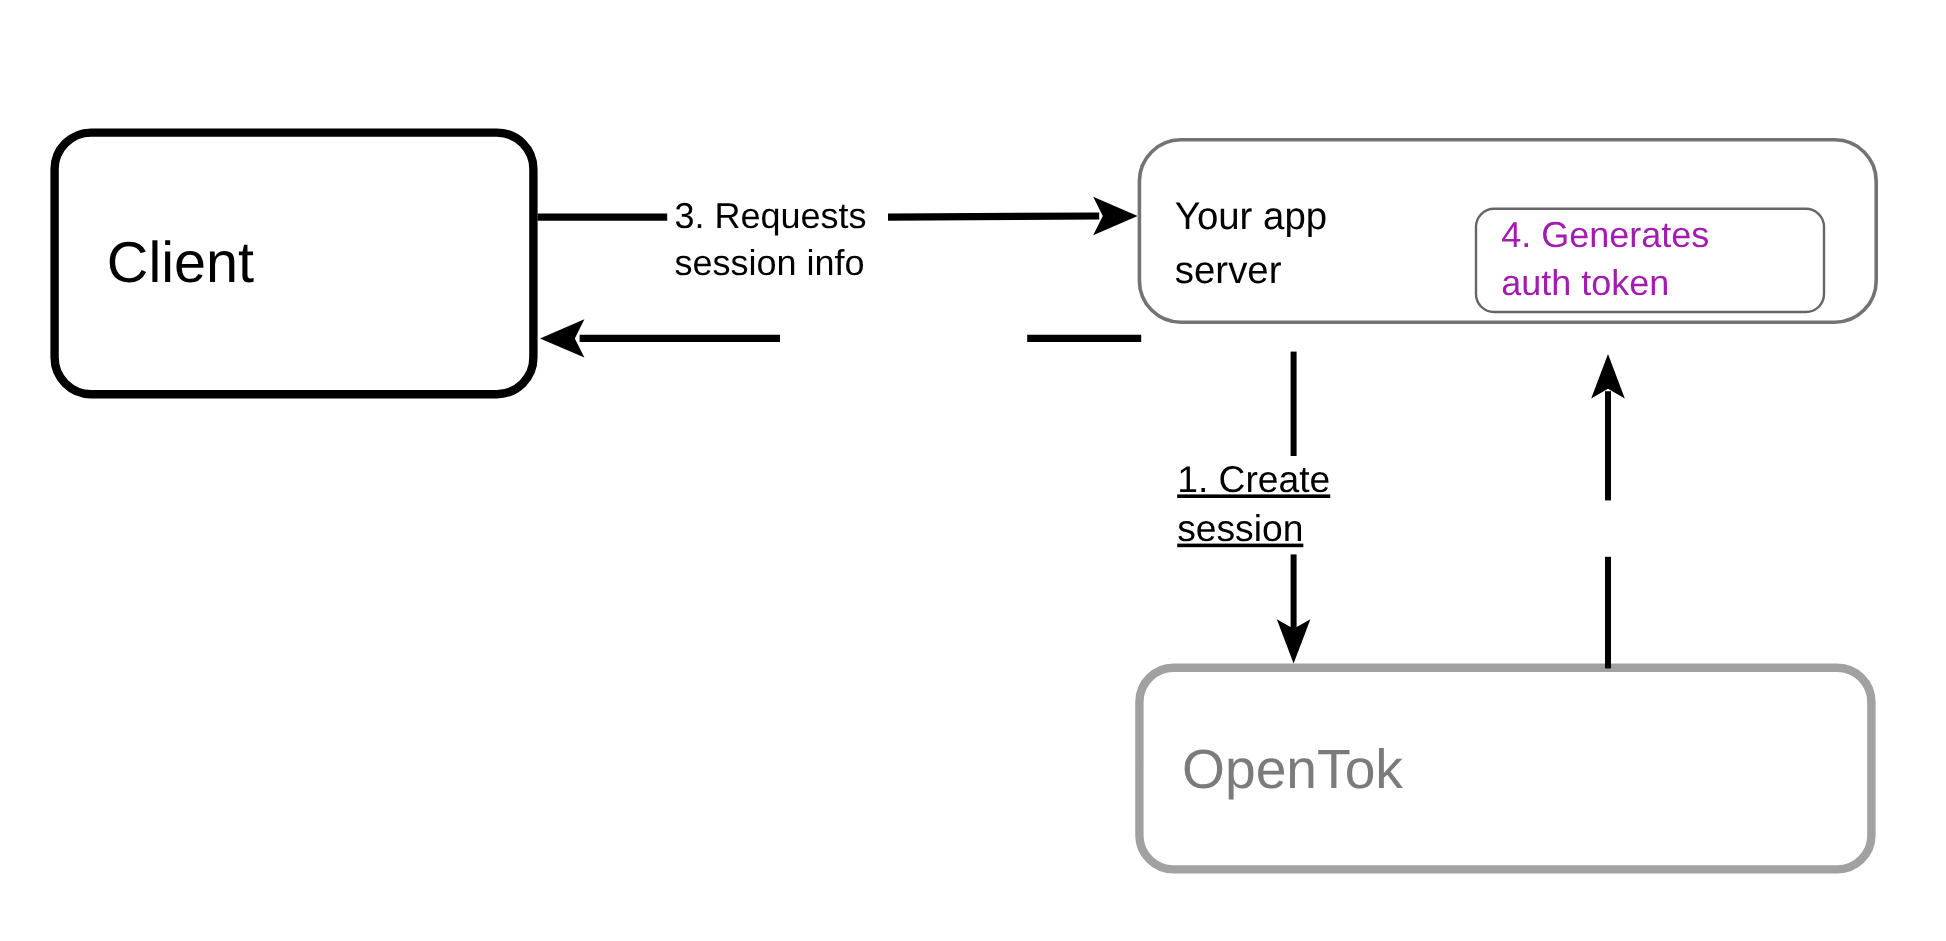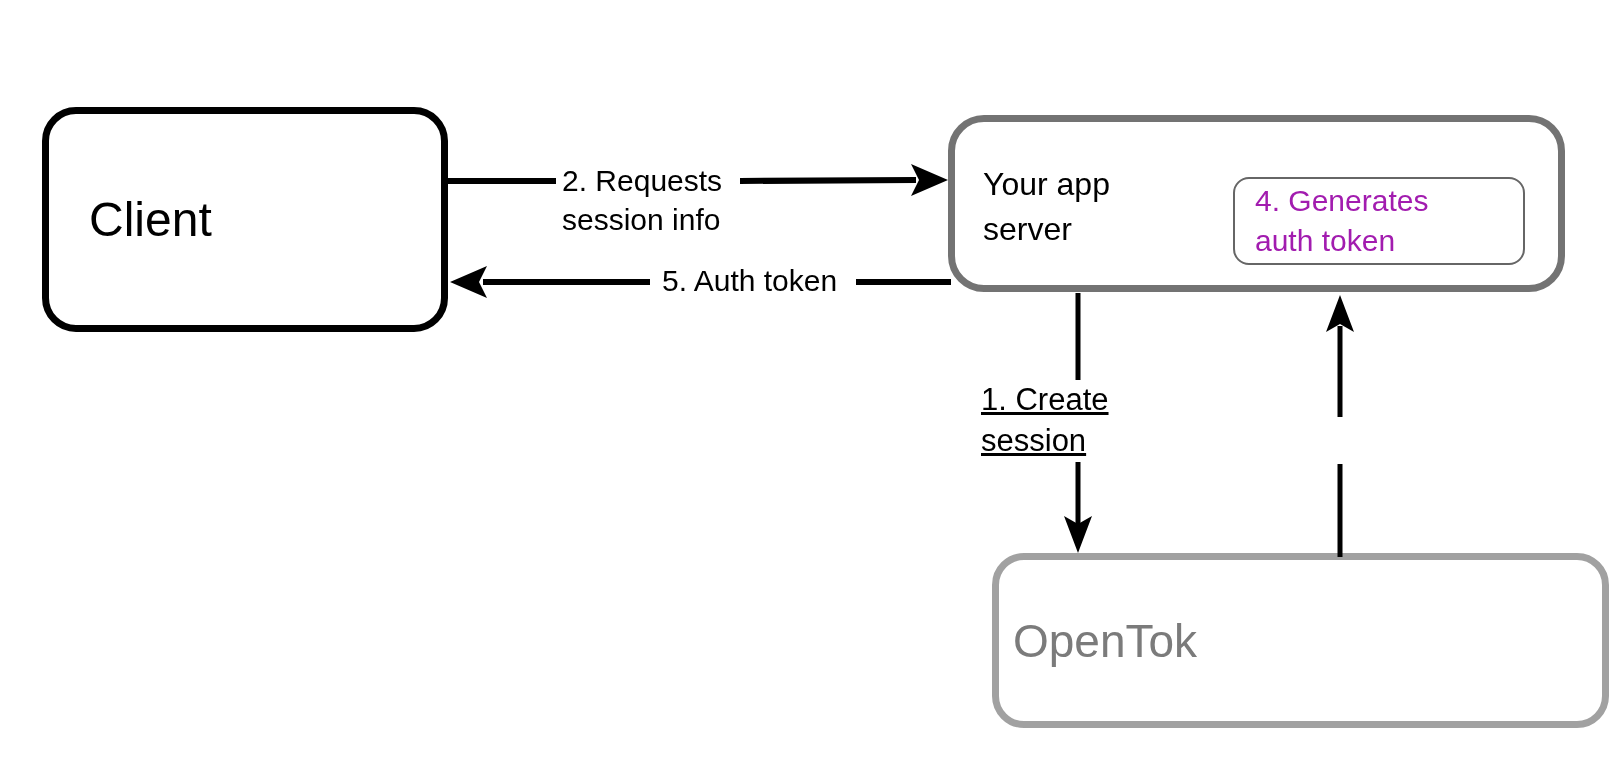--- a/index.html
+++ b/index.html
@@ -17,44 +17,44 @@
     box-sizing: border-box;
   }
   .node-client {
     left: 42px; top: 107px; width: 406px; height: 225px;
     border: 7px solid #000000; border-radius: 34px;
     display: flex; align-items: center;
     padding-left: 40px;
     font-size: 48px; color: #000000;
   }
   .node-appserver {
-    left: 948px; top: 115px; width: 617px; height: 177px;
-    border: 7px solid #737373; border-radius: 36px;
+    left: 948px; top: 115px; width: 617px; height: 155px;
+    border: 3px solid #737373; border-radius: 36px;
   }
   .appserver-label {
     position: absolute; left: 28px; top: 40px;
     font-size: 32px; line-height: 45px; color: #000000;
     white-space: pre-line;
   }
   .node-generates {
     position: absolute; left: 278px; top: 55px;
     width: 292px; height: 88px;
     border: 2px solid #666666; border-radius: 16px;
     background: #ffffff; box-sizing: border-box;
   }
   .generates-label {
     position: absolute; left: 20px; top: 2px;
     font-size: 30px; line-height: 40px; color: #a21caf;
     white-space: pre-line;
   }
   .node-opentok {
-    left: 992px; top: 553px; width: 617px; height: 175px;
+    left: 946px; top: 553px; width: 617px; height: 175px;
     border: 7px solid #a1a1a1; border-radius: 32px;
     display: flex; align-items: center;
-    padding-left: 14px;
+    padding-left: 32px;
     font-size: 46px; color: #7b7b7b;
   }
   .edge-label {
     position: absolute;
     color: #000000;
     white-space: pre-line;
   }
   .label-requests  { left: 562px;  top: 161px; font-size: 30px; line-height: 39px; }
   .label-auth      { left: 662px;  top: 261px; font-size: 30px; line-height: 39px; }
   .label-create    { left: 981px;  top: 379px; font-size: 31px; line-height: 41px; text-decoration: underline; }
@@ -80,23 +80,22 @@
     <div class="node-generates">
       <div class="generates-label">4. Generates
 auth token</div>
     </div>
   </div>
 
   <div class="node node-opentok">
     <span>OpenTok</span>
   </div>
 
-  <div class="edge-label label-requests">2. Requests
+  <div class="edge-label label-requests">3. Requests
 session info</div>
-  <div class="edge-label label-auth">5. Auth token</div>
   <div class="edge-label label-create">1. Create
 session</div>
 
   <svg class="edge-svg" viewBox="0 0 1622 784" xmlns="http://www.w3.org/2000/svg">
 
     <line x1="448" y1="181" x2="556" y2="181" stroke-width="6" stroke="#000000"></line>
     <line x1="740" y1="181" x2="916" y2="180" stroke-width="6" stroke="#000000"></line>
     <polygon points="948,180 911,164 919,180 911,196" fill="#000000"></polygon>
 
     <line x1="483" y1="282" x2="650" y2="282" stroke-width="6" stroke="#000000"></line>

